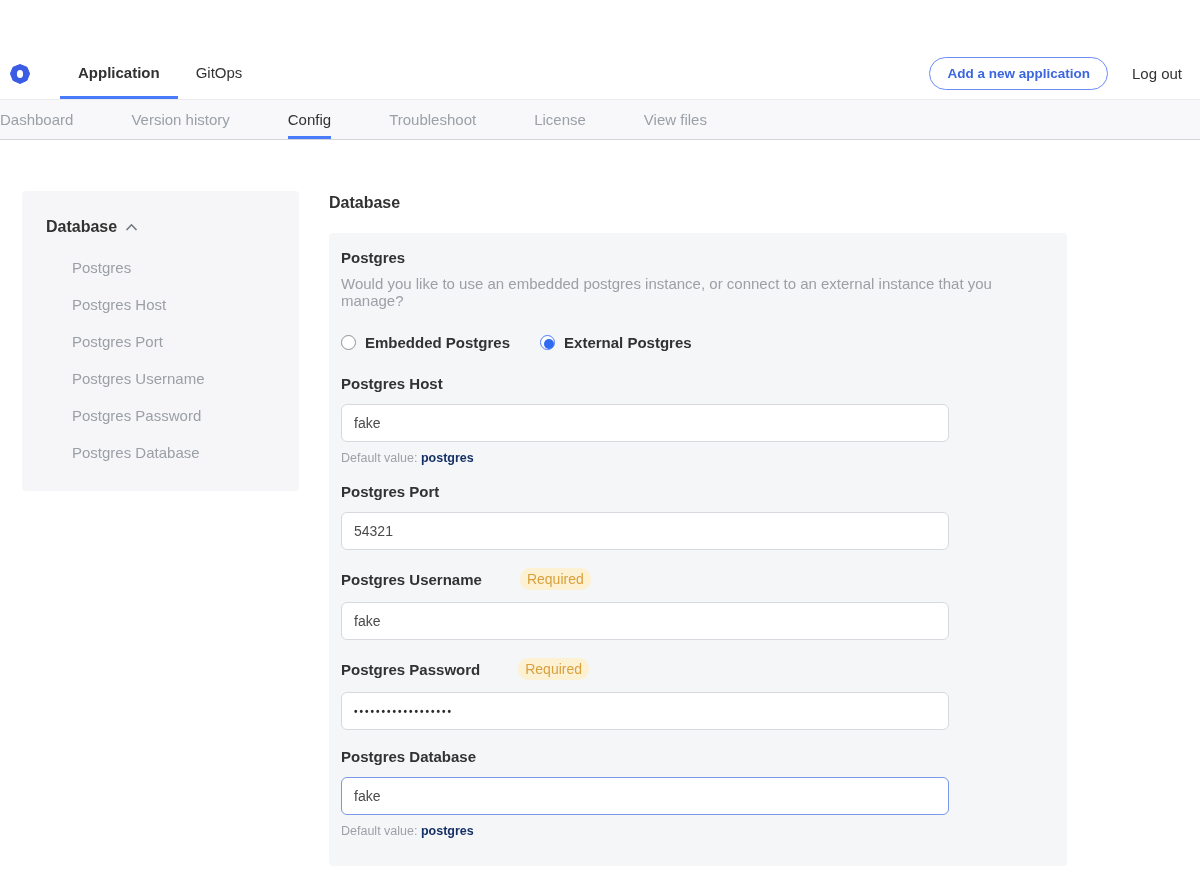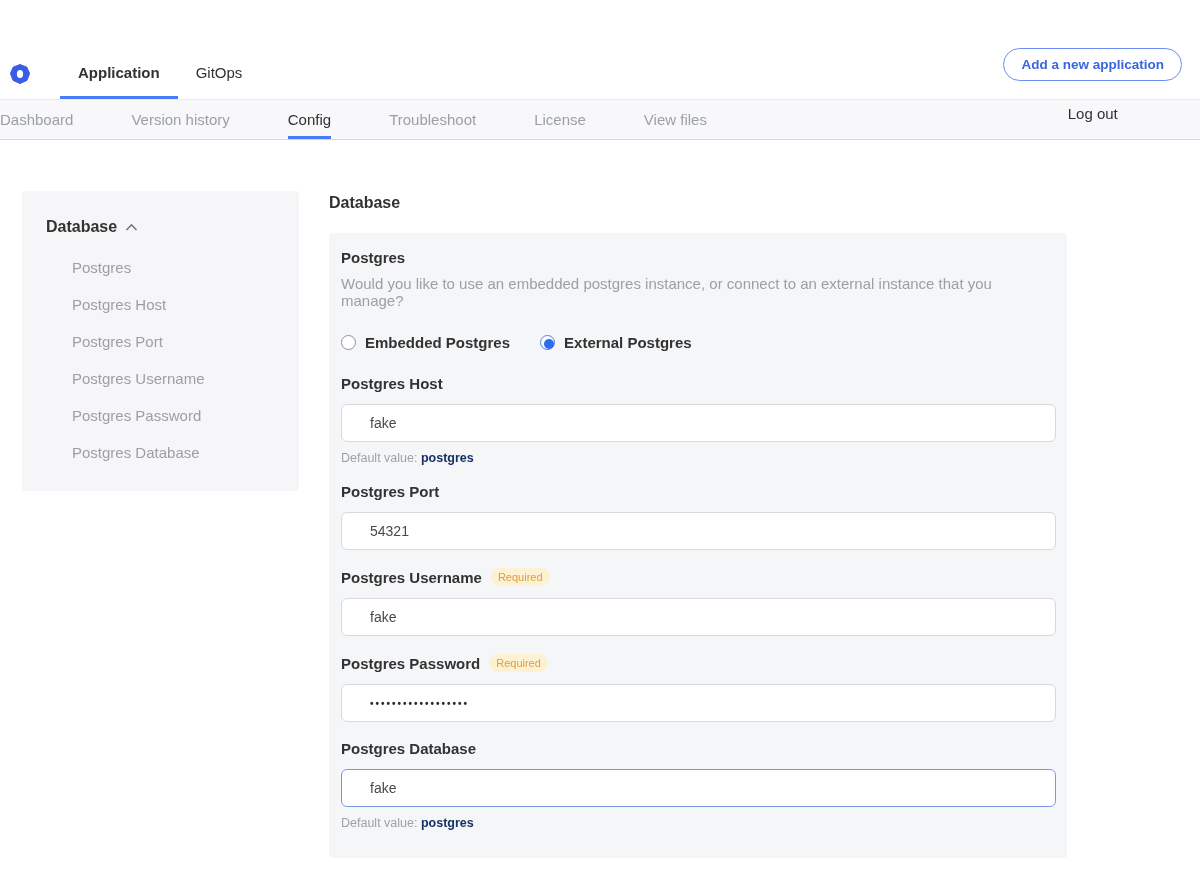--- a/index.html
+++ b/index.html
@@ -21,21 +21,21 @@
   .app-tabs { display: flex; align-items: stretch; }
   .app-tab {
     display: flex; align-items: center;
     padding: 0 18px;
     font-size: 15px;
     color: #323232;
     cursor: pointer;
     border-bottom: 3px solid transparent;
   }
   .app-tab.active { font-weight: 600; border-bottom-color: #4a7bfb; }
-  .header-right { margin-left: auto; display: flex; align-items: center; gap: 24px; flex-direction: column; }
+  .header-right { margin-left: auto; display: flex; align-items: center; gap: 24px; }
   .add-app-btn {
     border: 1.5px solid #6b8df5;
     color: #3b66de;
     background: #ffffff;
     border-radius: 17px;
     padding: 8px 17px;
     font-size: 13.5px;
     font-weight: 700;
     font-family: inherit;
     cursor: pointer;
@@ -105,28 +105,28 @@
     content: ""; position: absolute; left: 2.5px; top: 2.5px;
     width: 10px; height: 10px; border-radius: 50%; background: #2f6bf0;
   }
   .radio-label { font-size: 15px; font-weight: 700; color: #323232; }
 
   .field { margin-bottom: 18px; }
   .field-label-row { display: flex; align-items: center; gap: 9px; margin-bottom: 12px; }
   .field-label { font-size: 15px; font-weight: 700; color: #323232; }
   .required-badge {
     background: #fdf1d3; color: #d9a03d;
-    font-size: 11px; padding: 3px 7px; border-radius: 10px;
+    font-size: 14px; padding: 3px 7px; border-radius: 10px; margin-left: 29px;
   }
   .text-input {
-    width: 715px; height: 38px;
+    width: 608px; height: 38px;
     border: 1px solid #d6d9de; border-radius: 6px;
     background: #ffffff;
     font-family: inherit; font-size: 14px; color: #4a4a4a;
-    padding: 0 28px;
+    padding: 0 12px;
     outline: none;
     display: block;
   }
   .text-input.focused { border: 1.5px solid #7b97e8; }
   .text-input.password { font-size: 10px; letter-spacing: 2px; font-weight: 700; color: #2b2b2b; }
   .helper { font-size: 12.5px; color: #9da1a8; margin-top: 9px; }
   .helper b { color: #163166; font-weight: 700; }
 </style>
 </head>
 <body>

